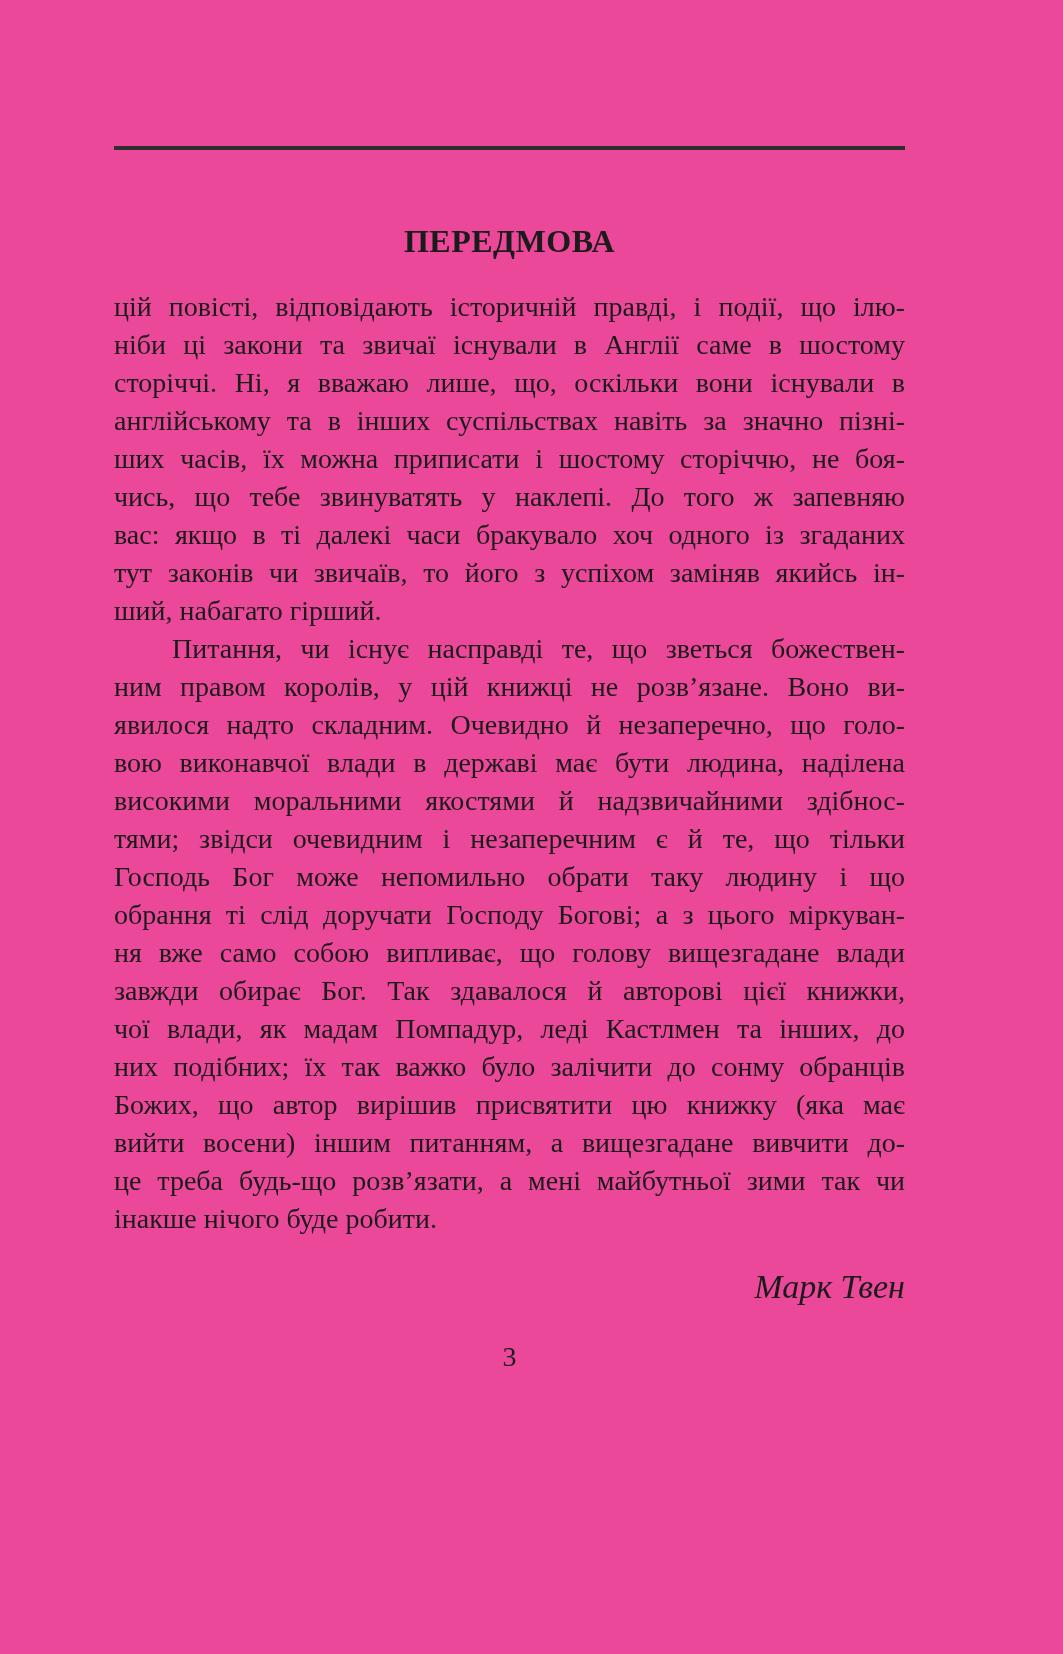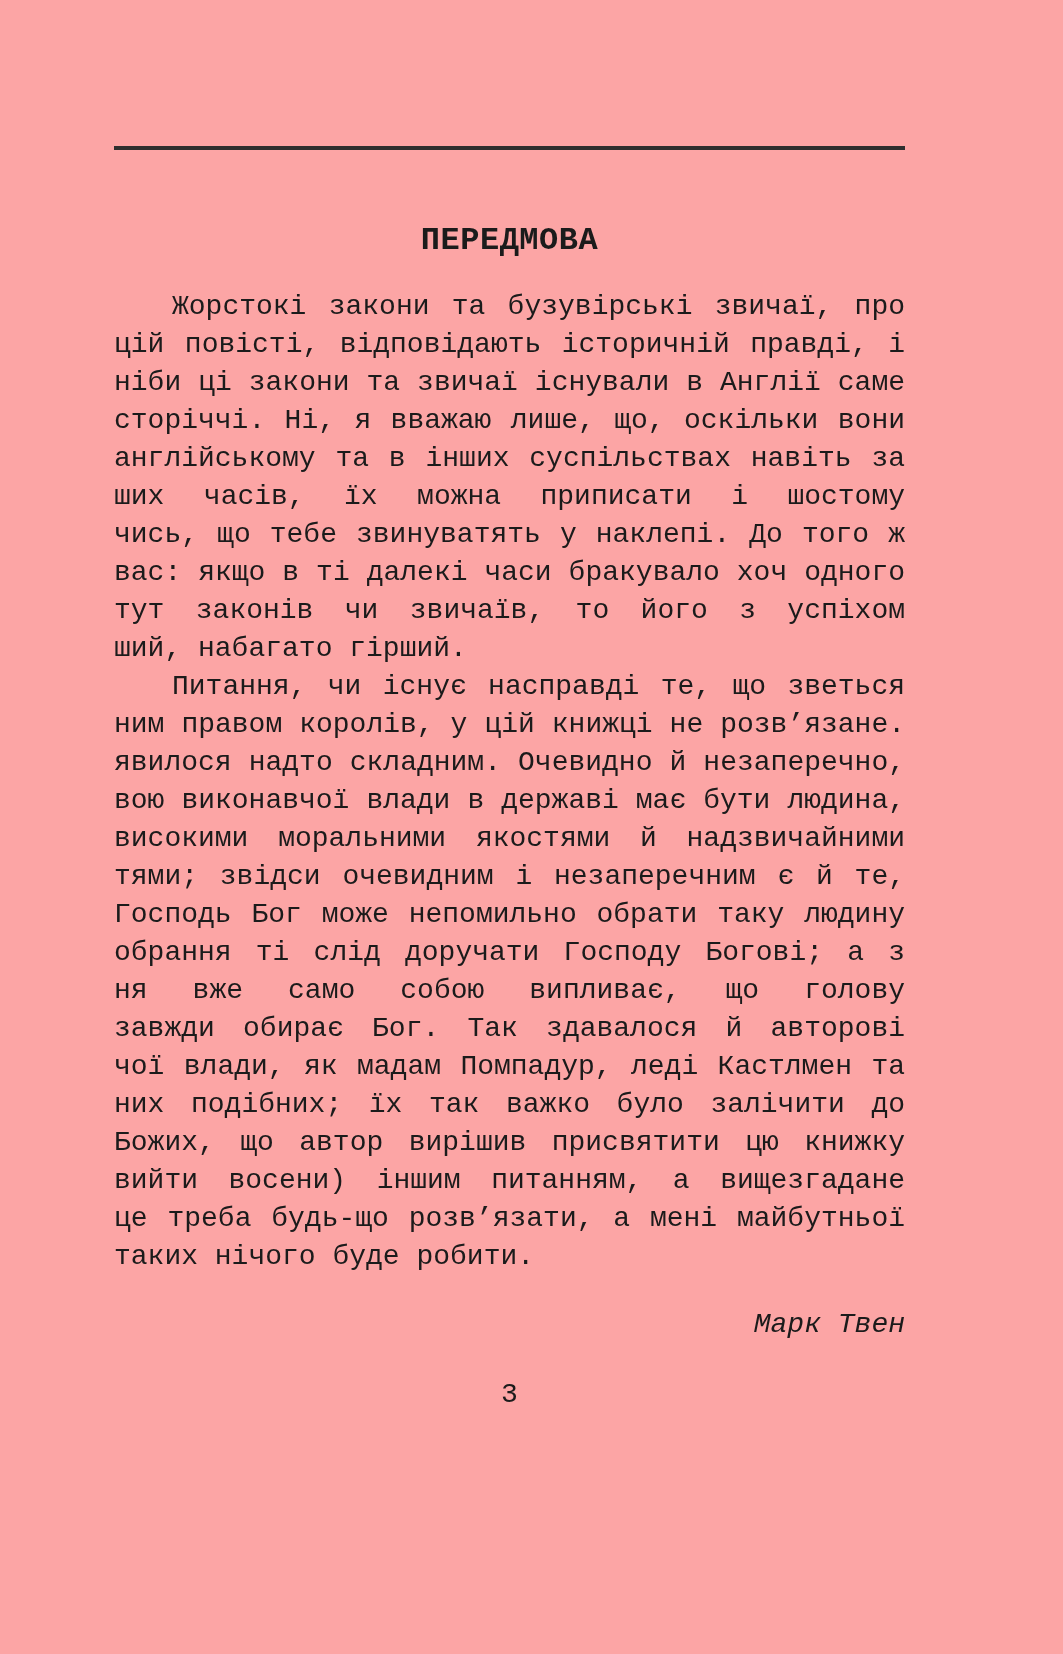--- a/index.html
+++ b/index.html
@@ -4,22 +4,22 @@
 <style>
   html, body {
     margin: 0;
     padding: 0;
     background: #ffffff;
   }
   .page {
     position: relative;
     width: 1063px;
     height: 1654px;
-    background: #fca5a5;
-    font-family: Liberation Mono, monospace;
+    background: #ec4899;
+    font-family: Liberation Serif, serif;
     color: #1b1b1b;
     overflow: hidden;
   }
   .content {
     position: absolute;
     left: 114px;
     top: 0;
     width: 791px;
   }
   .rule {
@@ -51,42 +51,41 @@
     overflow: hidden;
   }
   .line.first {
     padding-left: 58px;
   }
   .line.last {
     text-align-last: left;
   }
   .signature {
     margin-top: 30px;
-    font-size: 28px;
+    font-size: 34px;
     font-style: italic;
     line-height: 38px;
     text-align: right;
   }
   .page-number {
     margin-top: 32px;
     font-size: 28px;
     line-height: 38px;
     text-align: center;
   }
 </style>
 </head>
 <body>
 
 <div class="page">
   <div class="content">
     <div class="rule"></div>
     <h1 class="title">ПЕРЕДМОВА</h1>
     <div class="body-text" id="paragraphs">
         <div class="paragraph">
-          <div class="line first">Жорстокі закони та бузувірські звичаї, про які йдеться в</div>
           <div class="line">цій повісті, відповідають історичній правді, і події, що ілю-</div>
           <div class="line">ніби ці закони та звичаї існували в Англії саме в шостому</div>
           <div class="line">сторіччі. Ні, я вважаю лише, що, оскільки вони існували в</div>
           <div class="line">англійському та в інших суспільствах навіть за значно пізні-</div>
           <div class="line">ших часів, їх можна приписати і шостому сторіччю, не боя-</div>
           <div class="line">чись, що тебе звинуватять у наклепі. До того ж запевняю</div>
           <div class="line">вас: якщо в ті далекі часи бракувало хоч одного із згаданих</div>
           <div class="line">тут законів чи звичаїв, то його з успіхом заміняв якийсь ін-</div>
           <div class="line last">ший, набагато гірший.</div>
         </div>
@@ -99,19 +98,19 @@
           <div class="line">тями; звідси очевидним і незаперечним є й те, що тільки</div>
           <div class="line">Господь Бог може непомильно обрати таку людину і що</div>
           <div class="line">обрання ті слід доручати Господу Богові; а з цього міркуван-</div>
           <div class="line">ня вже само собою випливає, що голову вищезгадане влади</div>
           <div class="line">завжди обирає Бог. Так здавалося й авторові цієї книжки,</div>
           <div class="line">чої влади, як мадам Помпадур, леді Кастлмен та інших, до</div>
           <div class="line">них подібних; їх так важко було залічити до сонму обранців</div>
           <div class="line">Божих, що автор вирішив присвятити цю книжку (яка має</div>
           <div class="line">вийти восени) іншим питанням, а вищезгадане вивчити до-</div>
           <div class="line">це треба будь-що розв’язати, а мені майбутньої зими так чи</div>
-          <div class="line last">таких нічого буде робити.</div>
+          <div class="line last">інакше нічого буде робити.</div>
         </div>
       </div>
     <div class="signature">Марк Твен</div>
     <div class="page-number">3</div>
   </div>
 </div>
 
 </body></html>

